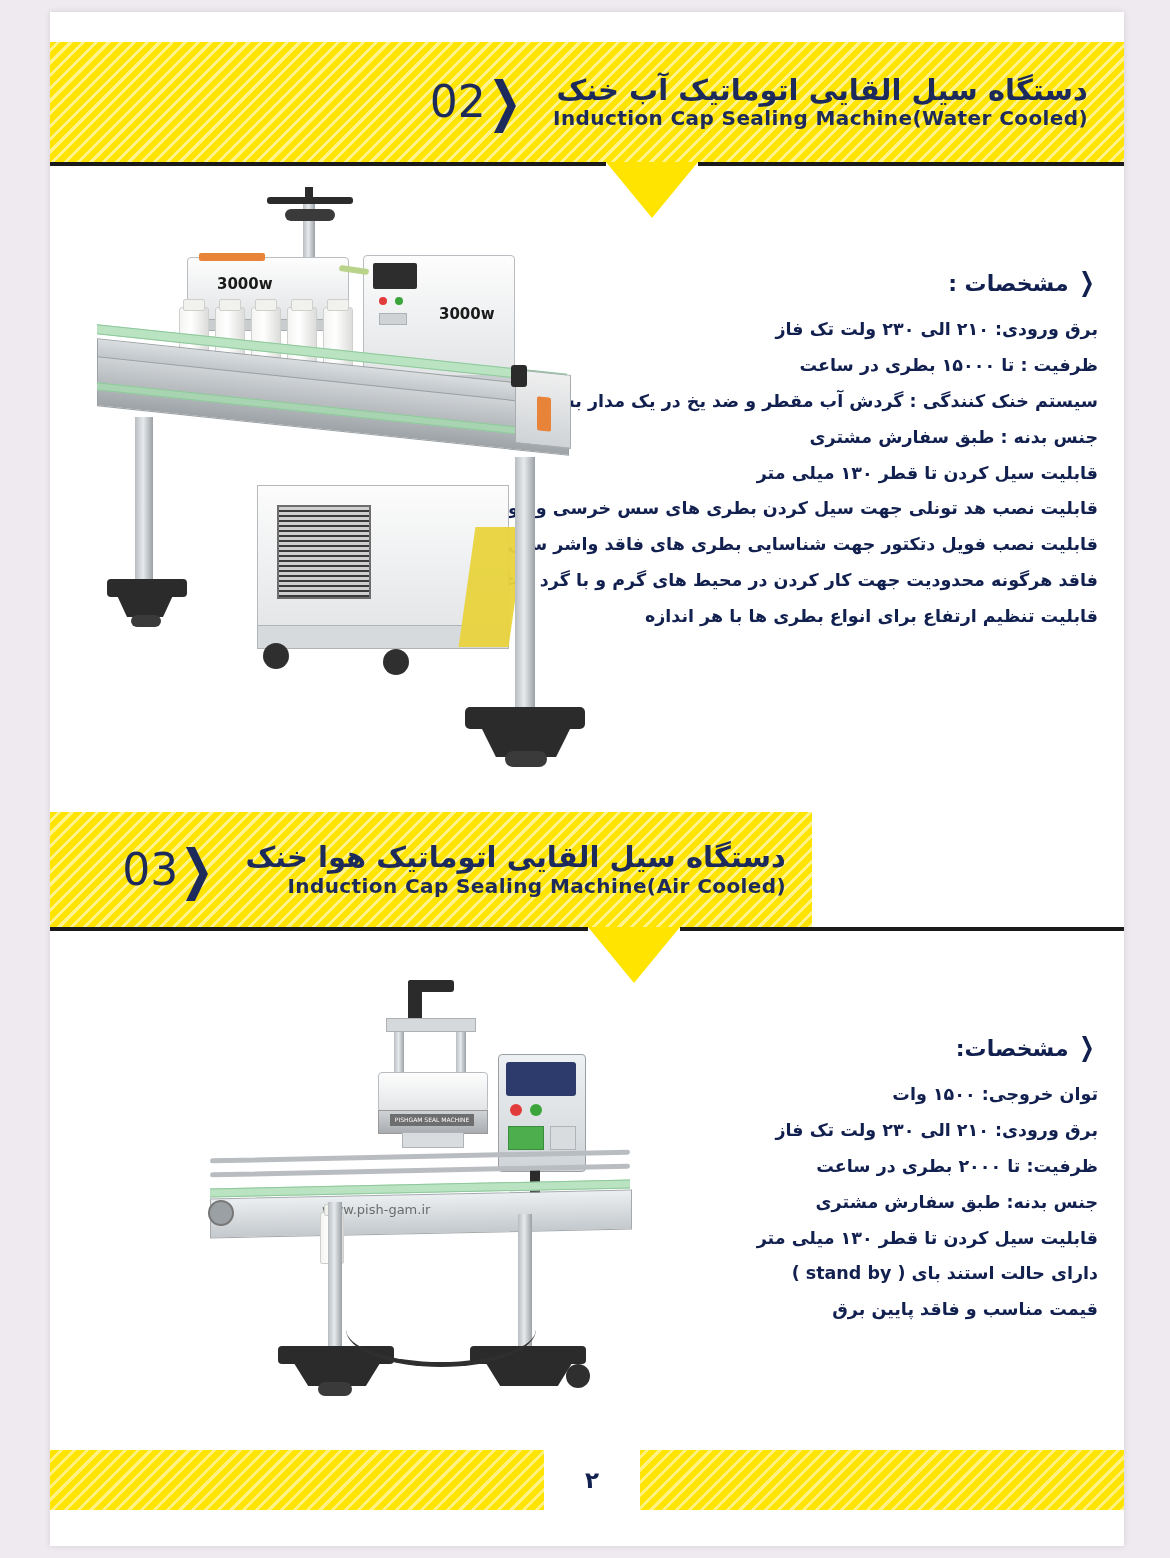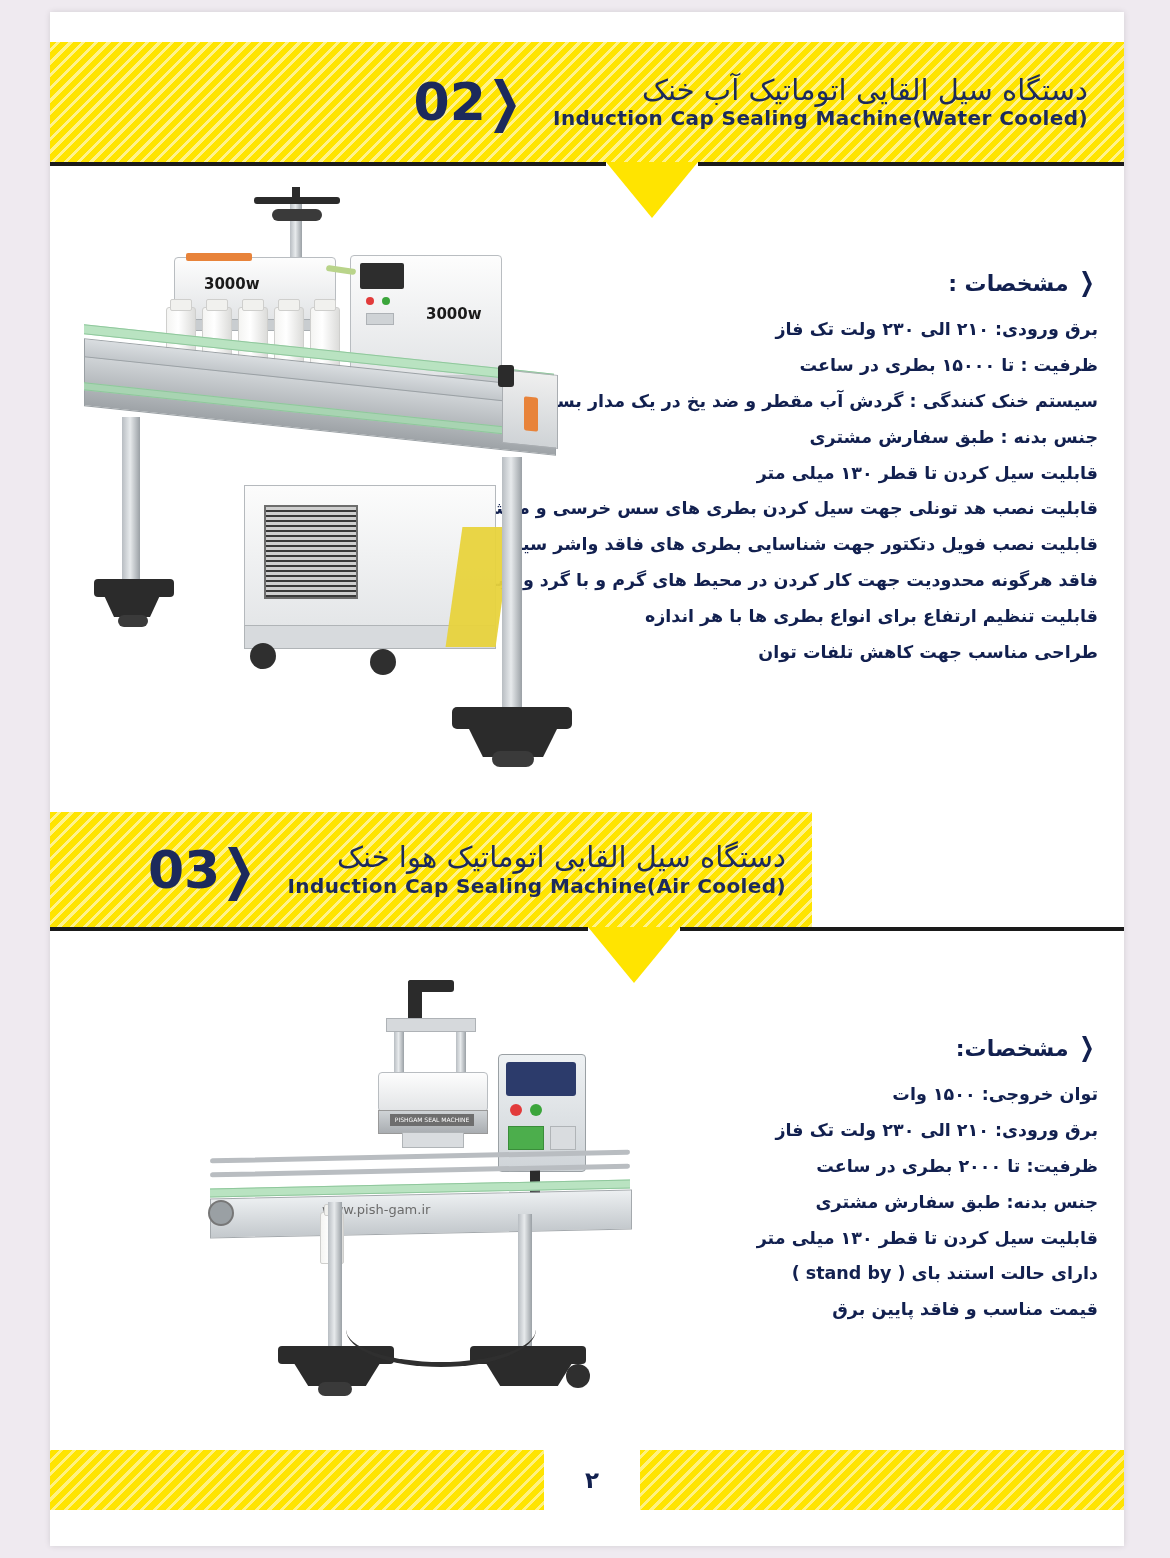--- a/index.html
+++ b/index.html
@@ -45,21 +45,21 @@
     padding-right: 36px;
     box-sizing: border-box;
   }
   .banner-text {
     text-align: right;
     line-height: 1.15;
   }
   .title-fa {
     color: #1c2a5c;
     font-size: 29px;
-    font-weight: normal;
+    font-weight: bold;
     letter-spacing: 0.2px;
     white-space: nowrap;
   }
   .title-en {
     color: #1c2a5c;
     font-size: 20px;
     font-weight: bold;
     letter-spacing: 0.4px;
     direction: ltr;
     white-space: nowrap;
@@ -73,22 +73,22 @@
   .num-chevron {
     color: #1c2a5c;
     font-size: 54px;
     font-weight: bold;
     line-height: 1;
     transform: scaleX(0.75);
     margin-left: -4px;
   }
   .num {
     color: #1c2a5c;
-    font-size: 52px;
-    font-weight: bold;
+    font-size: 44px;
+    font-weight: normal;
     line-height: 1;
     font-family: "DejaVu Sans", sans-serif;
     direction: ltr;
   }
 
   
   .arrow {
     position: absolute;
     width: 0;
     height: 0;
@@ -270,24 +270,23 @@
     <ul class="spec-list" style="right:26px; top:300px; width:620px;">
       <li>برق ورودی: ۲۱۰ الی ۲۳۰ ولت تک فاز</li>
       <li>ظرفیت : تا ۱۵۰۰۰ بطری در ساعت</li>
       <li>سیستم خنک کنندگی : گردش آب مقطر و ضد یخ در یک مدار بسته</li>
       <li>جنس بدنه : طبق سفارش مشتری</li>
       <li>قابلیت سیل کردن تا قطر ۱۳۰ میلی متر</li>
       <li>قابلیت نصب هد تونلی جهت سیل کردن بطری های سس خرسی و موشکی</li>
       <li>قابلیت نصب فویل دتکتور جهت شناسایی بطری های فاقد واشر سیل</li>
       <li>فاقد هرگونه محدودیت جهت کار کردن در محیط های گرم و با گرد و غبار بالا</li>
       <li>قابلیت تنظیم ارتفاع برای انواع بطری ها با هر اندازه</li>
-      <li>طراحی مناسب جهت کاهش تلفات توان</li>
     </ul>
 
-    <div class="photo m1" style="left:4px; top:155px;">
+    <div class="photo m1" style="left:17px; top:155px;">
 
       <div class="leg" style="position:absolute;left:236px;top:30px;width:12px;height:120px;"></div>
       <div class="dark" style="position:absolute;left:200px;top:30px;width:86px;height:7px;border-radius:3px;"></div>
       <div class="dark" style="position:absolute;left:238px;top:20px;width:8px;height:14px;"></div>
       <div style="position:absolute;left:218px;top:42px;width:50px;height:12px;background:#3a3a3a;border-radius:6px;"></div>
 
       <div class="headbox" style="left:120px;top:90px;width:160px;height:62px;"></div>
       <div class="orange" style="left:132px;top:86px;width:66px;height:8px;"></div>
       <div class="label3000" style="left:150px;top:108px;">3000w</div>
       <div style="position:absolute;left:120px;top:152px;width:160px;height:10px;background:#c9cdd0;border:1px solid #a9aeb2;"></div>

